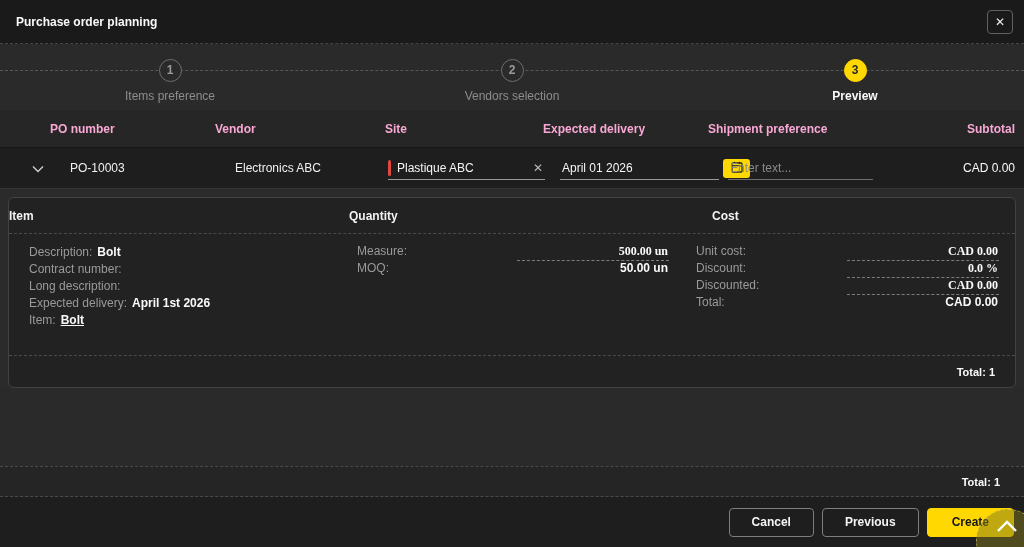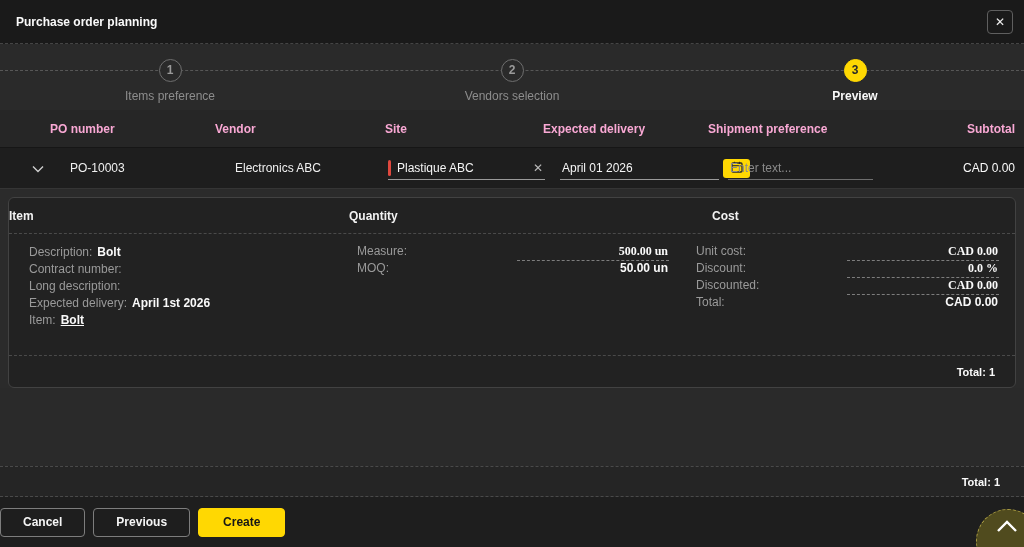--- a/index.html
+++ b/index.html
@@ -104,21 +104,21 @@
   .total-sm { font-size:11px; font-weight:bold; color:#fafafa; }
   
   .empty-area { flex:1; background:#2a2a2a; }
   .totals-band {
     height:31px; flex:0 0 auto; background:#252525;
     border-top:1px dashed #4a4a4a; border-bottom:1px dashed #4a4a4a;
     display:flex; align-items:center; justify-content:flex-end; padding-right:24px;
   }
   .dlg-footer {
     height:50px; flex:0 0 auto; background:#1e1e1e;
-    display:flex; align-items:center; gap:8px; padding-right:10px;
+    display:flex; align-items:center; justify-content:flex-end; gap:8px; padding-right:10px;
   }
   .btn {
     height:29px; padding:0 22px; border-radius:4px; font-family:inherit;
     font-size:12px; font-weight:bold; cursor:pointer;
   }
   .btn-ghost { background:transparent; border:1px solid #7d7d7d; color:#f5f5f5; }
   .btn-primary { background:#ffd802; border:1px solid #ffd802; color:#161616; padding:0 24px; }
   
   .cursor-hl {
     position:absolute; right:-16px; bottom:-26px; width:64px; height:64px;

